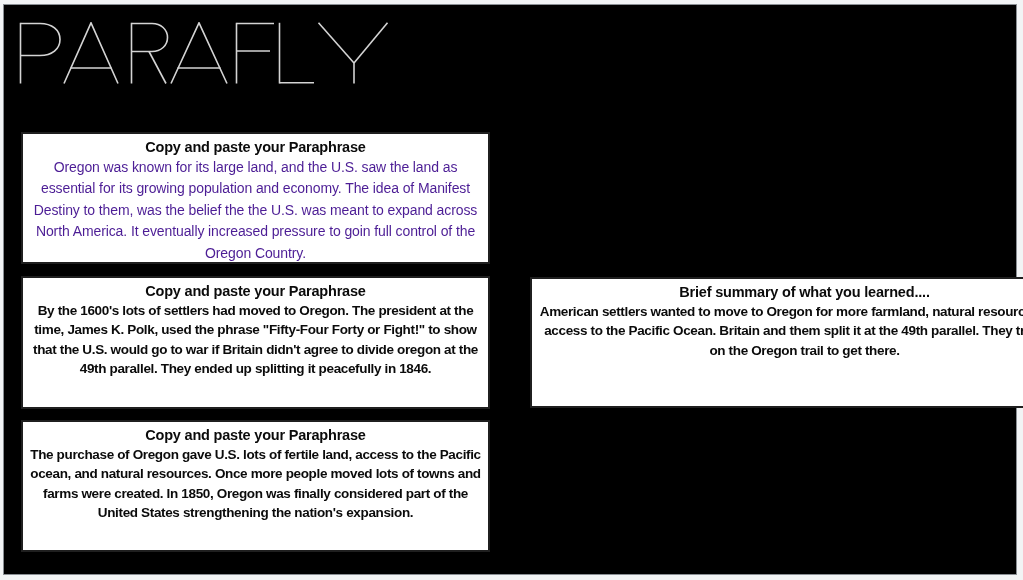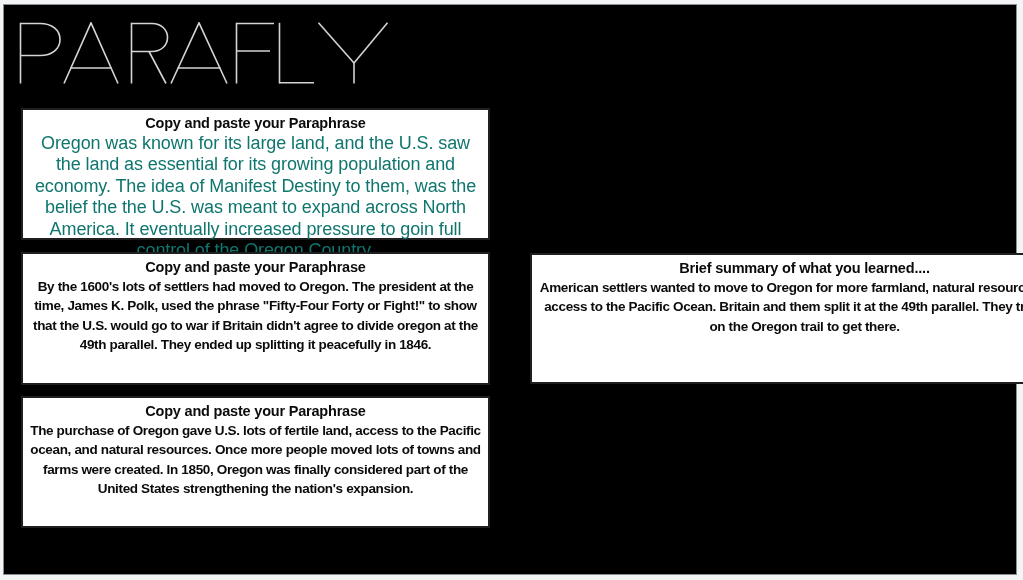--- a/index.html
+++ b/index.html
@@ -45,38 +45,39 @@
     clip: rect(0 0 0 0);
     white-space: nowrap;
   }
   .tb {
     position: absolute;
     box-sizing: border-box;
     background: #ffffff;
     border: 2px solid #1f1f1f;
     text-align: center;
     padding: 4px 6px 0 6px;
+    margin-top: 24px;
   }
   .tb .hd {
     font-weight: bold;
     font-size: 14.5px;
     line-height: 19px;
     letter-spacing: -0.2px;
     color: #0b0b0b;
   }
   .tb .bd {
     letter-spacing: -0.3px;
   }
   
   .tb1 { left: 17px; top: 103px; width: 469px; height: 132px; }
   .tb1 .bd {
-    font-size: 18px;
+    font-size: 14px;
     line-height: 21.4px;
     letter-spacing: -0.1px;
-    color: #0f766e;
+    color: #4c1d95;
   }
   
   .geo .bd {
     font-weight: bold;
     font-size: 13.5px;
     line-height: 19.4px;
     letter-spacing: -0.35px;
     color: #0b0b0b;
   }
   .tb2 { left: 17px; top: 247px; width: 469px; height: 133px; }

